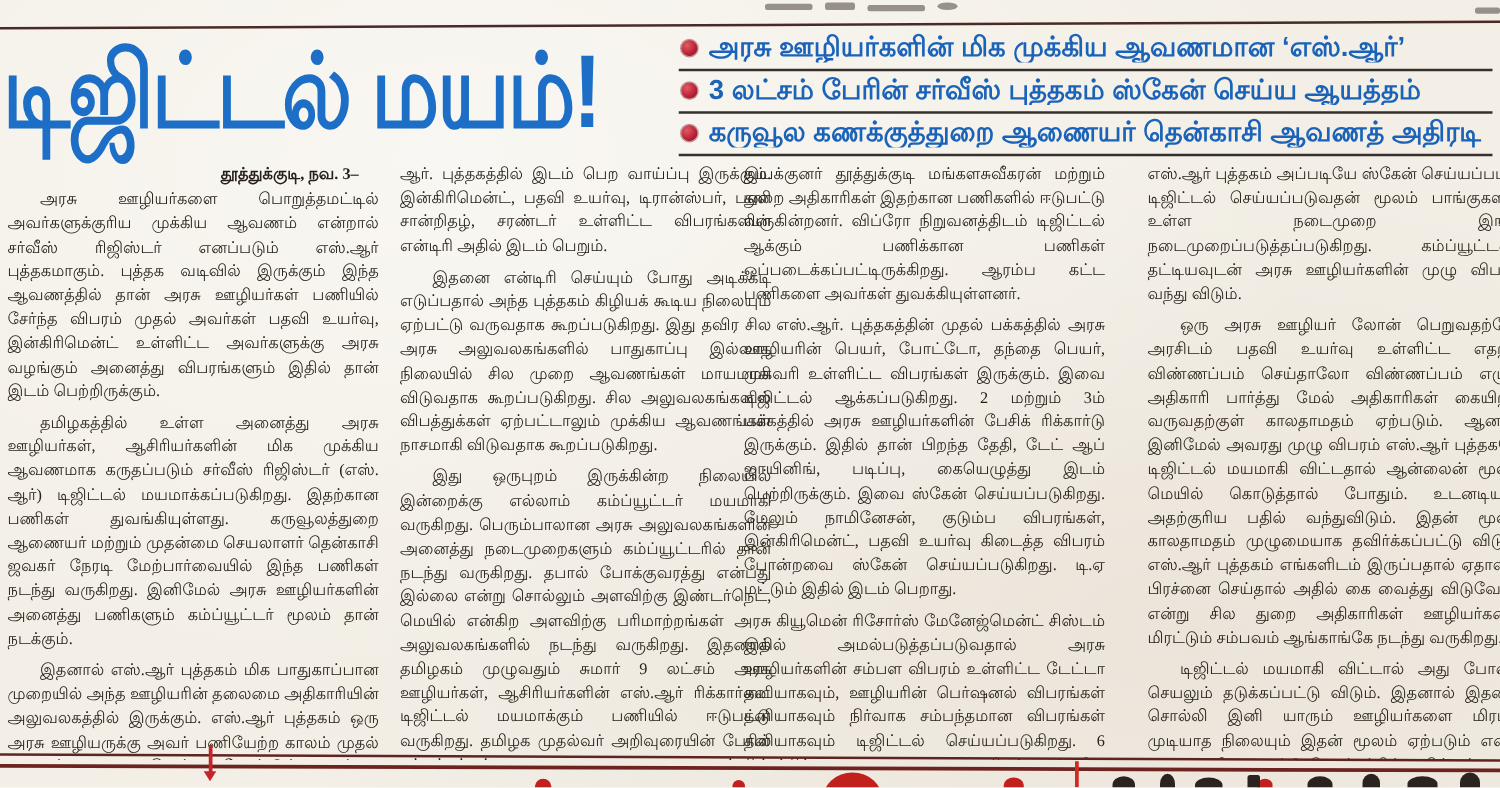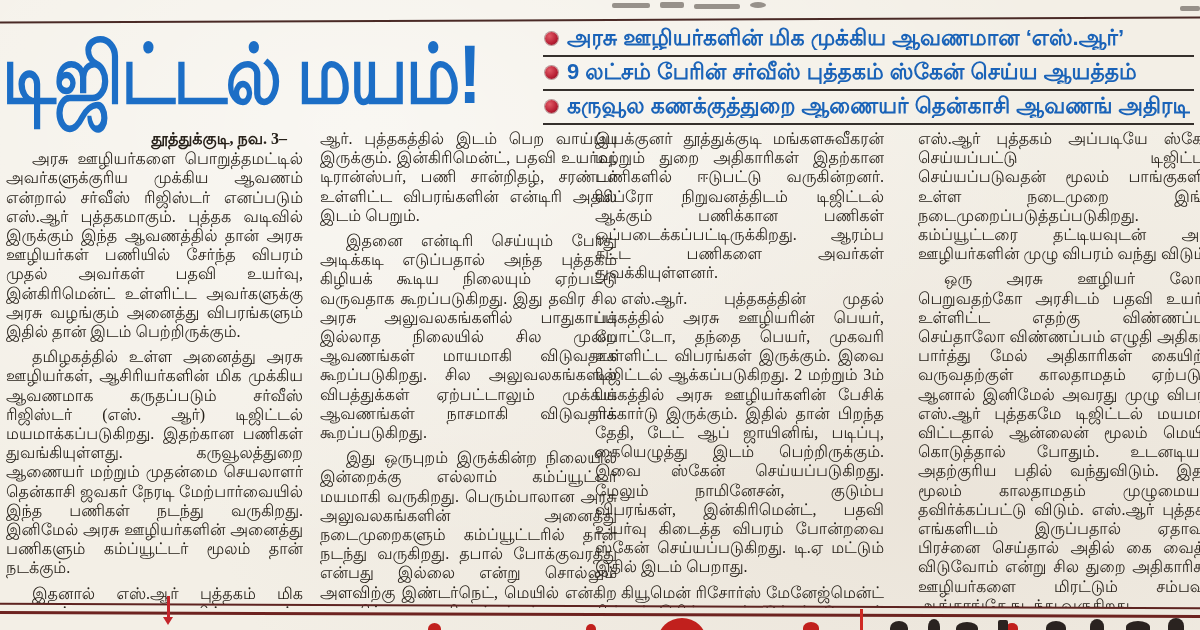--- a/index.html
+++ b/index.html
@@ -40,21 +40,21 @@
     box-shadow:0 0 0 1px rgba(90,10,20,.4);
   }
   .bullet-text {
     color:#1a63b8; font-weight:bold; font-size:22px; line-height:1.05;
     white-space:nowrap; overflow:hidden;
     font-family:"Liberation Sans","DejaVu Sans",sans-serif;
   }
   
   .col {
     position:absolute; top:129px; height:479px; overflow:hidden;
-    font-size:16px; line-height:19.2px; text-align:justify; color:#262019;
+    font-size:13px; line-height:19.2px; text-align:justify; color:#262019;
   }
   .col1 { left:6px;   width:297px; }
   .col2 { left:320px; width:297px; }
   .col3 { left:595px; width:289px; }
   .col4 { left:918px; width:300px; } 
   .dateline { text-align:right; padding-right:16px; font-weight:bold; margin-bottom:1px; }
   .para { text-indent:26px; margin-bottom:6px; }
   .para.cont { text-indent:0; }
   
   .bottom-rule { position:absolute; left:-8px; width:1216px; background:#5e2421; }
@@ -96,25 +96,25 @@
 
   <div class="headline">டிஜிட்டல் மயம்!</div>
 
   <div class="bullets">
     <div class="bullet-row">
       <span class="bullet-dot"></span>
       <span class="bullet-text">அரசு ஊழியர்களின் மிக முக்கிய ஆவணமான ‘எஸ்.ஆர்’</span>
     </div>
     <div class="bullet-row">
       <span class="bullet-dot"></span>
-      <span class="bullet-text">9 லட்சம் பேரின் சர்வீஸ் புத்தகம் ஸ்கேன் செய்ய ஆயத்தம்</span>
+      <span class="bullet-text">3 லட்சம் பேரின் சர்வீஸ் புத்தகம் ஸ்கேன் செய்ய ஆயத்தம்</span>
     </div>
     <div class="bullet-row">
       <span class="bullet-dot"></span>
-      <span class="bullet-text">கருவூல கணக்குத்துறை ஆணையர் தென்காசி ஆவணங் அதிரடி</span>
+      <span class="bullet-text">கருவூல கணக்குத்துறை ஆணையர் தென்காசி ஆவணத் அதிரடி</span>
     </div>
   </div>
 
   <div class="col col1">
     <div class="dateline">தூத்துக்குடி, நவ. 3–</div>
     <p class="para">அரசு ஊழியர்களை பொறுத்தமட்டில் அவர்களுக்குரிய முக்கிய ஆவணம் என்றால் சர்வீஸ் ரிஜிஸ்டர் எனப்படும் எஸ்.ஆர் புத்தகமாகும். புத்தக வடிவில் இருக்கும் இந்த ஆவணத்தில் தான் அரசு ஊழியர்கள் பணியில் சேர்ந்த விபரம் முதல் அவர்கள் பதவி உயர்வு, இன்கிரிமென்ட் உள்ளிட்ட அவர்களுக்கு அரசு வழங்கும் அனைத்து விபரங்களும் இதில் தான் இடம் பெற்றிருக்கும்.</p>
     <p class="para">தமிழகத்தில் உள்ள அனைத்து அரசு ஊழியர்கள், ஆசிரியர்களின் மிக முக்கிய ஆவணமாக கருதப்படும் சர்வீஸ் ரிஜிஸ்டர் (எஸ். ஆர்) டிஜிட்டல் மயமாக்கப்படுகிறது. இதற்கான பணிகள் துவங்கியுள்ளது. கருவூலத்துறை ஆணையர் மற்றும் முதன்மை செயலாளர் தென்காசி ஜவகர் நேரடி மேற்பார்வையில் இந்த பணிகள் நடந்து வருகிறது. இனிமேல் அரசு ஊழியர்களின் அனைத்து பணிகளும் கம்ப்யூட்டர் மூலம் தான் நடக்கும்.</p>
     <p class="para">இதனால் எஸ்.ஆர் புத்தகம் மிக பாதுகாப்பான முறையில் அந்த ஊழியரின் தலைமை அதிகாரியின் அலுவலகத்தில் இருக்கும். எஸ்.ஆர் புத்தகம் ஒரு அரசு ஊழியருக்கு அவர் பணியேற்ற காலம் முதல் முடியும் வரை இருக்க வேண்டும். அப்படி இருக்கையில் அந்த புத்தகத்தை பல ஆண்டுகள் பாதுகாப்பான முறையில் வைப்பது என்பது கடினமான செயல்தான். ஒரு அரசு ஊழியருக்கு ஆண்டுக்கு அதிகப்பட்சம் 10 என்டிரியாவது எஸ்.</p>
   </div>
 

